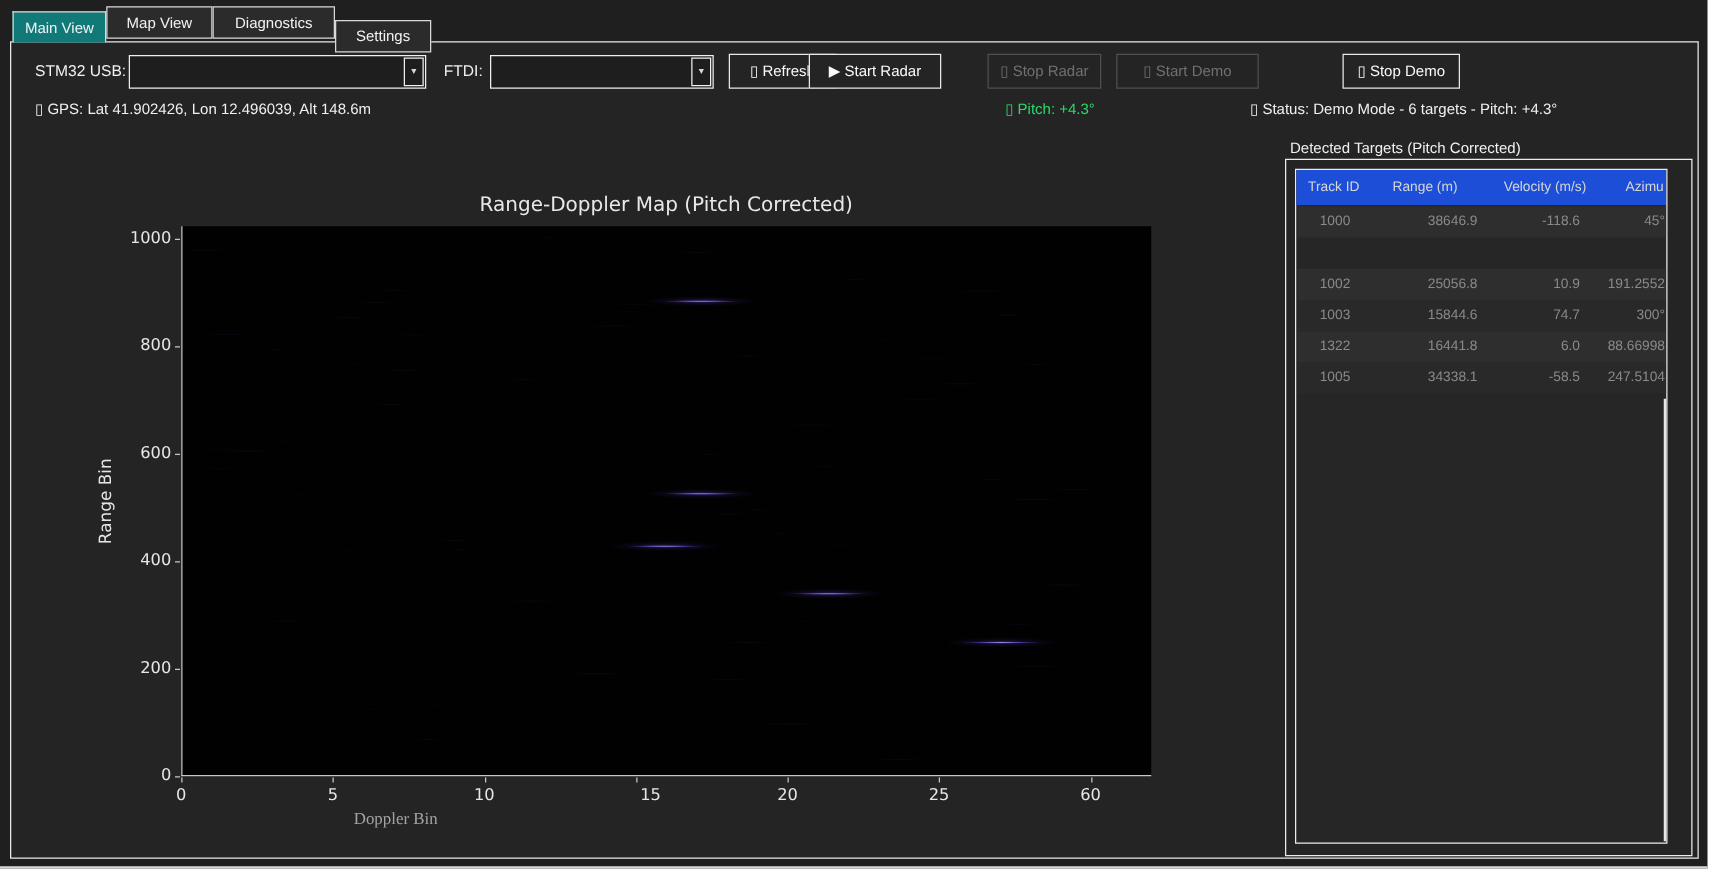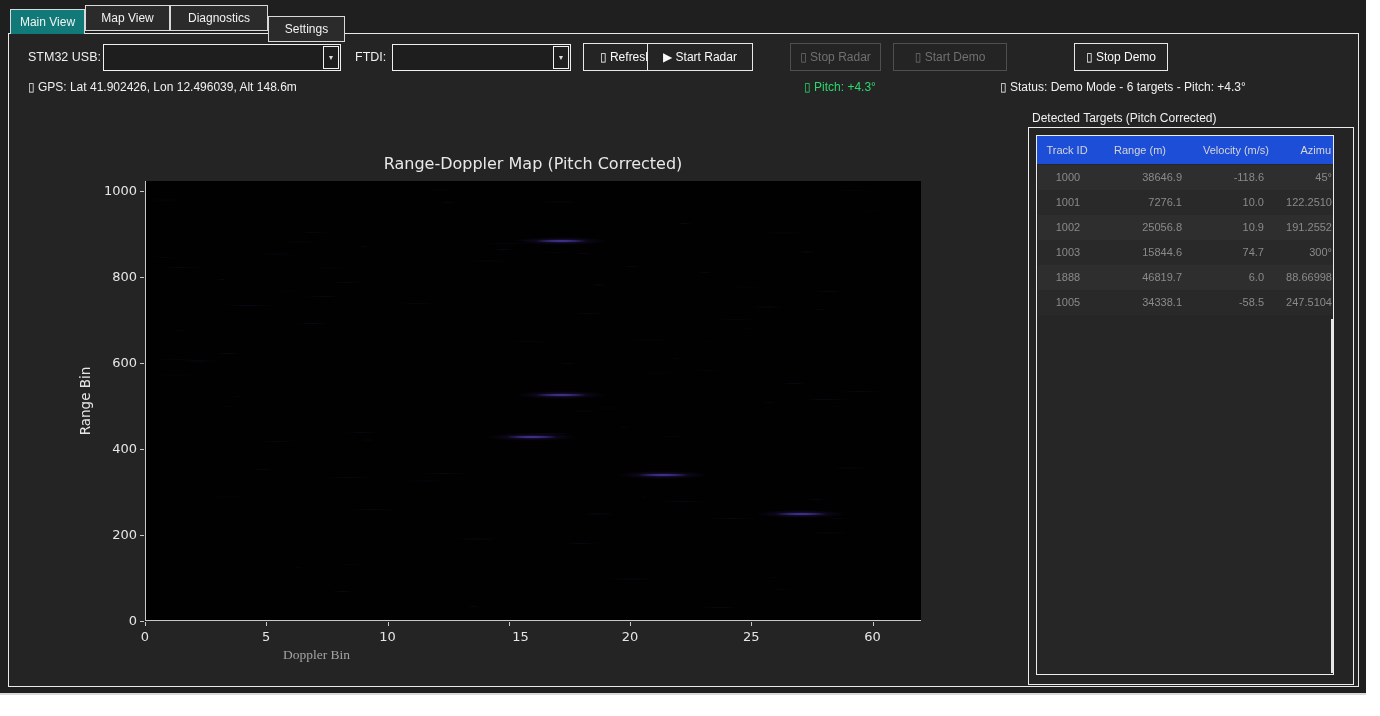--- a/index.html
+++ b/index.html
@@ -233,41 +233,35 @@
       <div class="th col-vel" style="text-align:center; padding-right:0;">Velocity (m/s)</div>
       <div class="th col-az">Azimu</div>
     </div>
 
     <div class="trow even" style="top:29px;">
       <div class="td col-track">1000</div>
       <div class="td col-range">38646.9</div>
       <div class="td col-vel">-118.6</div>
       <div class="td col-az">45°</div>
     </div>
-    <div class="trow odd" style="top:54px;">
-      <div class="td col-track">1001</div>
-      <div class="td col-range">7276.1</div>
-      <div class="td col-vel">10.0</div>
-      <div class="td col-az">122.2510</div>
-    </div>
     <div class="trow even" style="top:79px;">
       <div class="td col-track">1002</div>
       <div class="td col-range">25056.8</div>
       <div class="td col-vel">10.9</div>
       <div class="td col-az">191.2552</div>
     </div>
     <div class="trow odd" style="top:104px;">
       <div class="td col-track">1003</div>
       <div class="td col-range">15844.6</div>
       <div class="td col-vel">74.7</div>
       <div class="td col-az">300°</div>
     </div>
     <div class="trow even" style="top:129px;">
-      <div class="td col-track">1888</div>
-      <div class="td col-range">46819.7</div>
+      <div class="td col-track">1322</div>
+      <div class="td col-range">16441.8</div>
       <div class="td col-vel">6.0</div>
       <div class="td col-az">88.66998</div>
     </div>
     <div class="trow odd" style="top:154px;">
       <div class="td col-track">1005</div>
       <div class="td col-range">34338.1</div>
       <div class="td col-vel">-58.5</div>
       <div class="td col-az">247.5104</div>
     </div>
 

